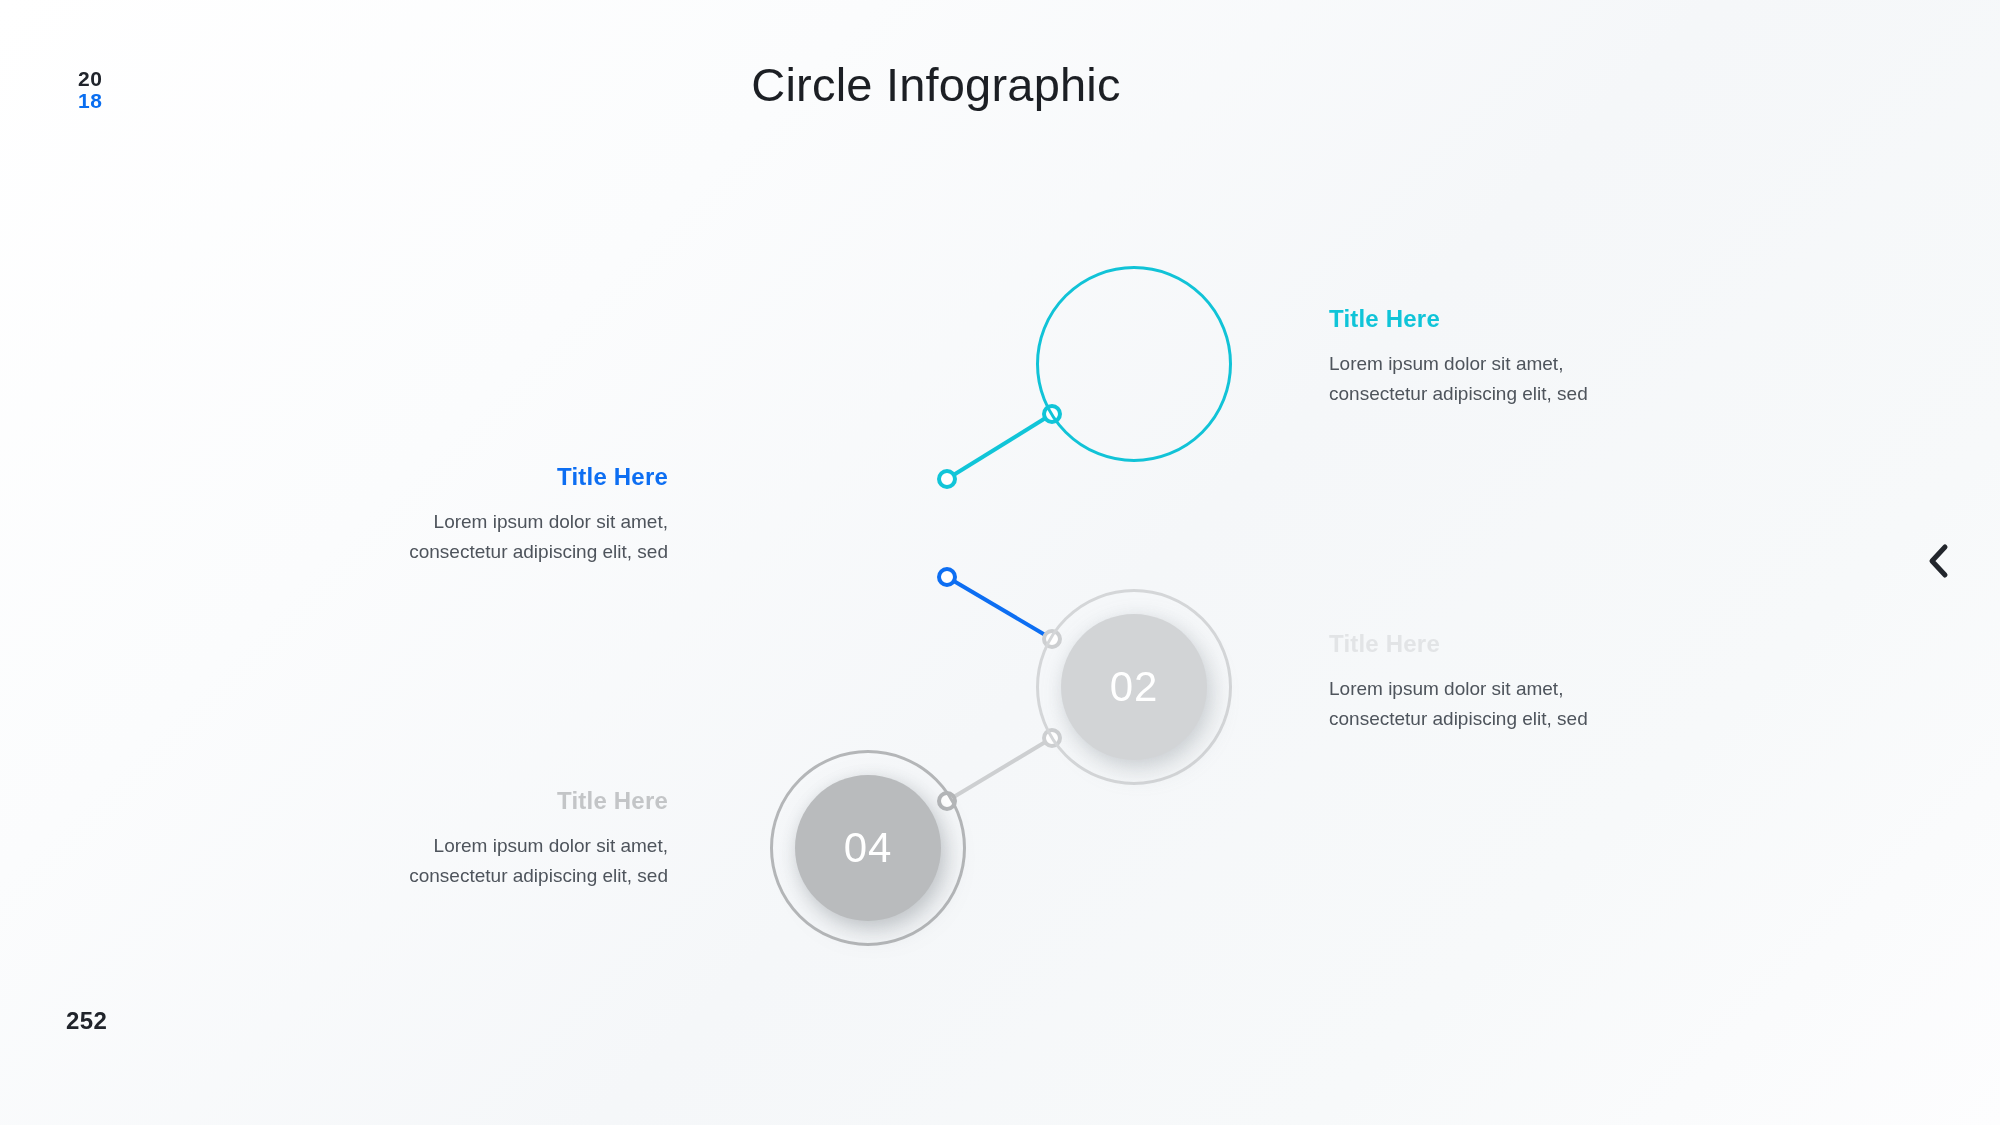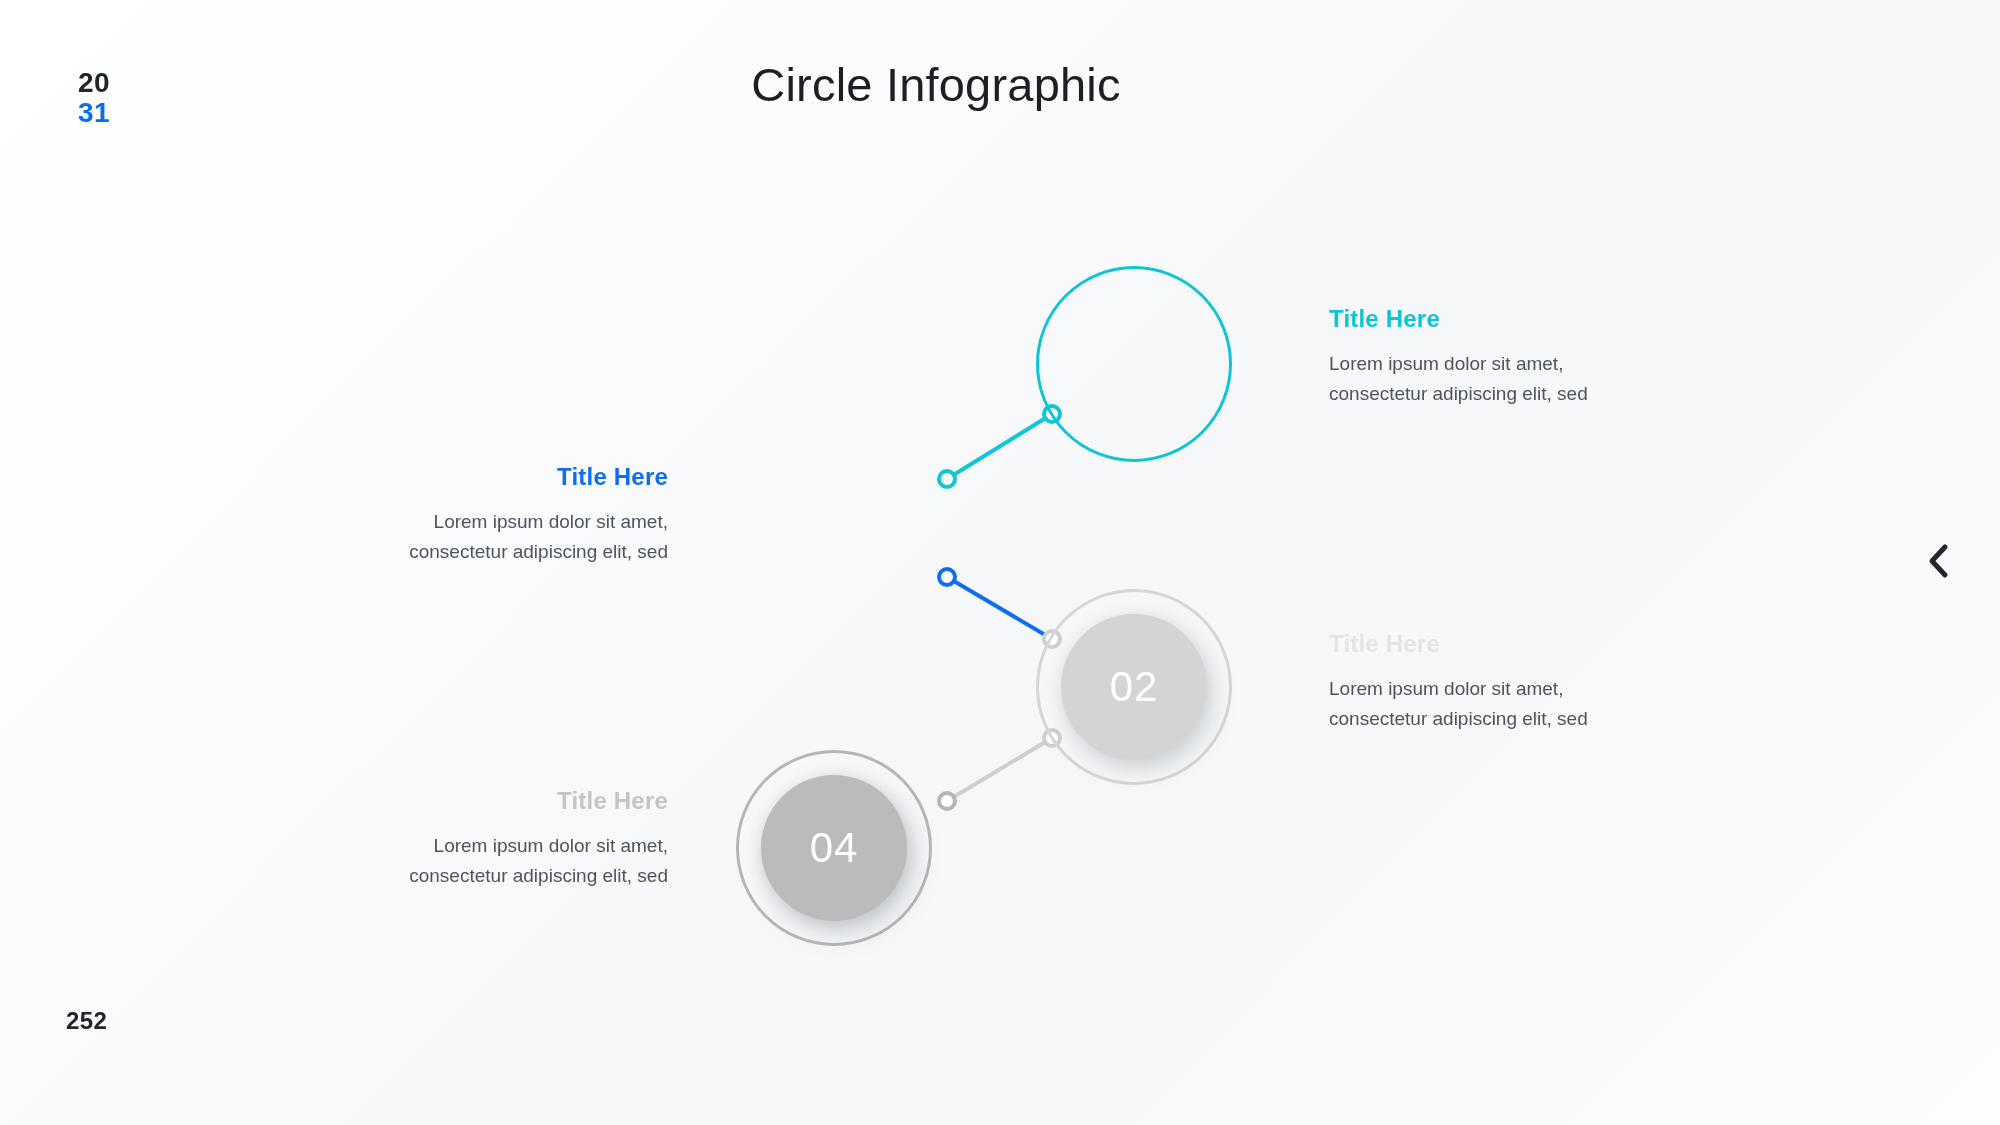--- a/index.html
+++ b/index.html
@@ -22,21 +22,21 @@
     overflow: hidden;
   }
 
   
   #year-badge {
     position: absolute;
     left: 78px;
     top: 68px;
     line-height: 1.06;
     font-weight: bold;
-    font-size: 28px;
+    font-size: 21px;
     letter-spacing: 0.5px;
   }
   #year-badge .y1 { color: #20242b; display: block; }
   #year-badge .y2 { color: #0a6ef0; display: block; }
 
   
   #slide-title {
     position: absolute;
     left: 0;
     top: 57px;
@@ -138,21 +138,21 @@
   .node.n04 .ring { border-color: #b4b6b8; }
   .node.n04 .disc {
     background: #b9bbbd;
     box-shadow: 6px 10px 26px rgba(130,135,140,0.34), 2px 4px 16px rgba(110,120,130,0.18);
   }
 
   
   #node-01 { left: 1036px; top: 266px; }
   #node-02 { left: 770px; top: 427px; }
   #node-03 { left: 1036px; top: 589px; }
-  #node-04 { left: 736px; top: 750px; }
+  #node-04 { left: 770px; top: 750px; }
 
   
   .text-block { position: absolute; width: 330px; }
   .text-block .t-title {
     font-size: 24px;
     font-weight: bold;
     letter-spacing: 0.2px;
     margin-bottom: 16px;
   }
   .text-block .t-body {
@@ -176,21 +176,21 @@
   #text-04 { left: 338px; top: 787px; }
   #text-04 .t-title { color: #c3c5c7; }
 </style>
 </head>
 <body>
 
 <div id="slide">
 
   <div id="year-badge">
     <span class="y1">20</span>
-    <span class="y2">31</span>
+    <span class="y2">18</span>
   </div>
 
   <div id="slide-title">Circle Infographic</div>
 
   <div id="page-number">252</div>
 
   <div id="nav-prev">
     <svg width="28" height="40" viewBox="0 0 28 40">
       <polyline points="20,6 7,20 20,34" fill="none" stroke="#22262c" stroke-width="5" stroke-linecap="round" stroke-linejoin="round"></polyline>
     </svg>

